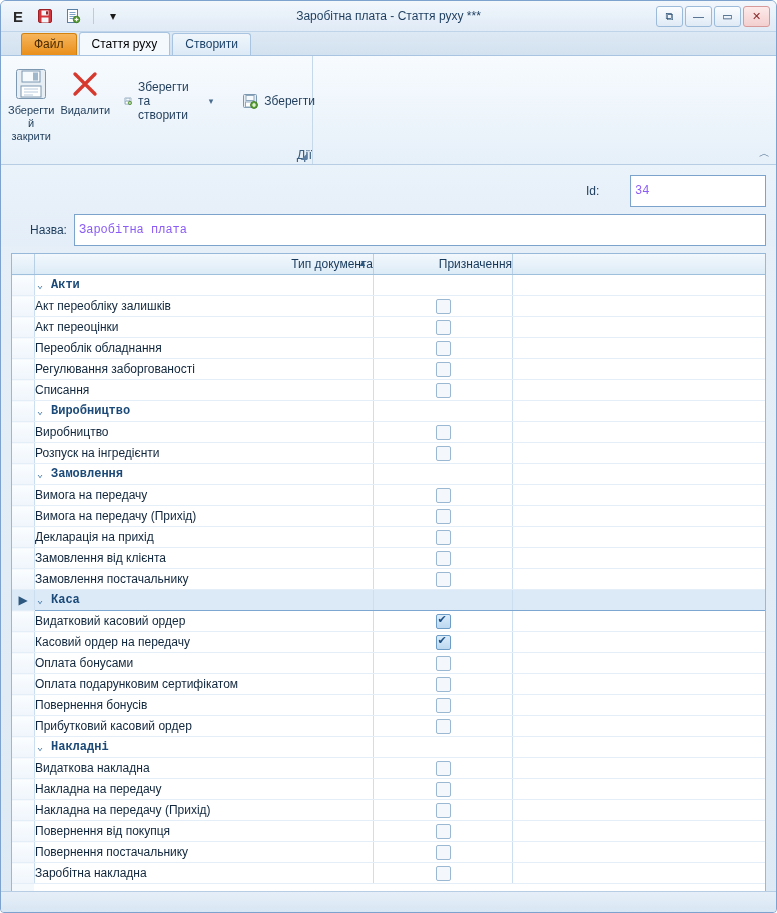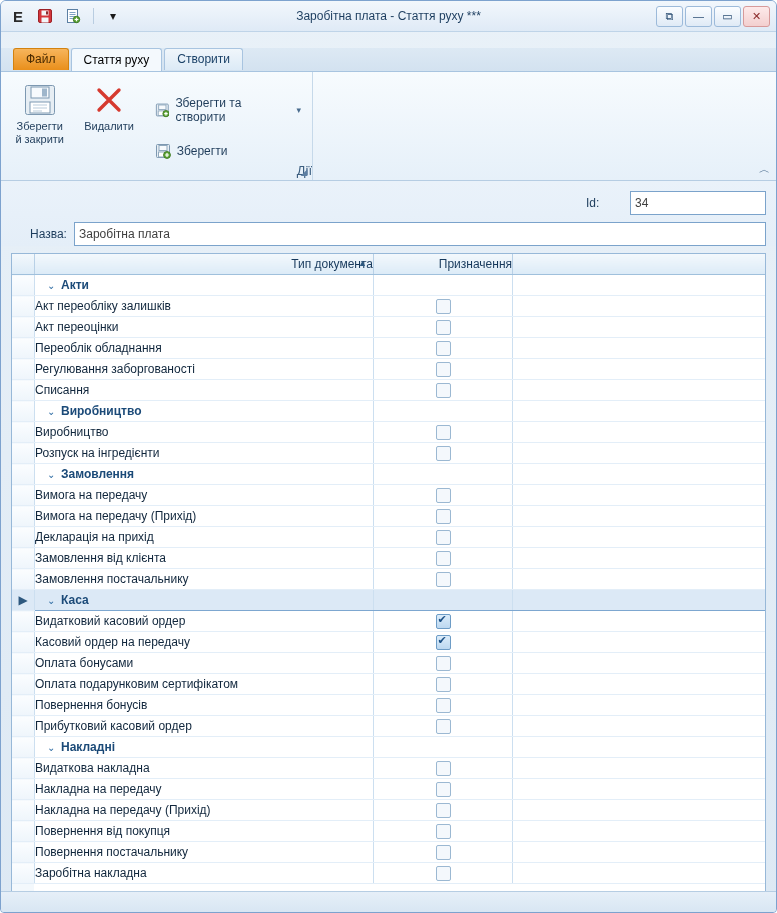--- a/index.html
+++ b/index.html
@@ -86,25 +86,24 @@
   .win-btn.close {
     background: linear-gradient(#fdeaea, #f3cfcf);
     border-color: #d79a9a;
     color: #8b2b2b;
   }
 
   
   .tabstrip {
     height: 23px;
     display: flex;
-    align-items: flex-start;
-    padding-left: 12px;
+    align-items: center;
+    padding-left: 20px;
     background: linear-gradient(#dde9f4, #d3e2f0);
     border-bottom: 1px solid #a8c4e0;
-    margin-top: 16px;
   }
   .tab {
     height: 21px;
     line-height: 21px;
     padding: 0 12px;
     font-size: 12px;
     border: 1px solid #a8c4e0;
     border-bottom: none;
     border-radius: 3px 3px 0 0;
     margin-right: 2px;
@@ -171,22 +170,22 @@
     text-align: center;
   }
   .big-btn .label {
     font-size: 11px;
     color: #1f3c5a;
     line-height: 13px;
     margin-top: 3px;
   }
   .small-col {
     display: flex;
-    flex-direction: column;
-    gap: 11px;
+    flex-direction: row;
+    gap: 17px;
     padding-top: 14px;
     margin-left: 6px;
   }
   .small-btn {
     display: flex;
     align-items: center;
     gap: 6px;
     padding: 3px 6px 3px 4px;
     border: 1px solid transparent;
     border-radius: 3px;
@@ -216,26 +215,26 @@
     align-items: center;
     margin-bottom: 7px;
     justify-content: flex-end;
   }
   .field-label {
     width: 44px;
     font-size: 12px;
     color: #1d3c5c;
   }
   .field-input {
-    height: 24px;
+    height: 32px;
     border: 1px solid #7ba3cb;
     background: #ffffff;
-    font-family: Liberation Sans, sans-serif;
+    font-family: Liberation Mono, monospace;
     font-size: 12px;
-    color: #404040;
+    color: #8b5cf6;
     padding: 0 4px;
     box-sizing: border-box;
   }
   #id-input { width: 136px; }
   #name-input { width: 692px; }
 
   
   .grid-wrap {
     margin: 0 10px;
     border: 1px solid #97b8d8;
@@ -296,21 +295,22 @@
     border-right: 1px solid #ccdff0;
     border-bottom: 1px solid #e3eef8;
     text-align: center;
   }
   td.rest {
     border-bottom: 1px solid #e3eef8;
   }
   tr.group td.name {
     color: #1b4a78;
     font-weight: bold;
-    padding-left: 12px;
+    padding-left: 2px;
+    font-family: Liberation Mono, monospace;
   }
   tr.group td.name .twisty {
     display: inline-block;
     width: 14px;
     color: #2d6ba3;
     font-size: 10px;
     font-weight: normal;
   }
   tr.group td.purpose,
   tr.group td.rest {

